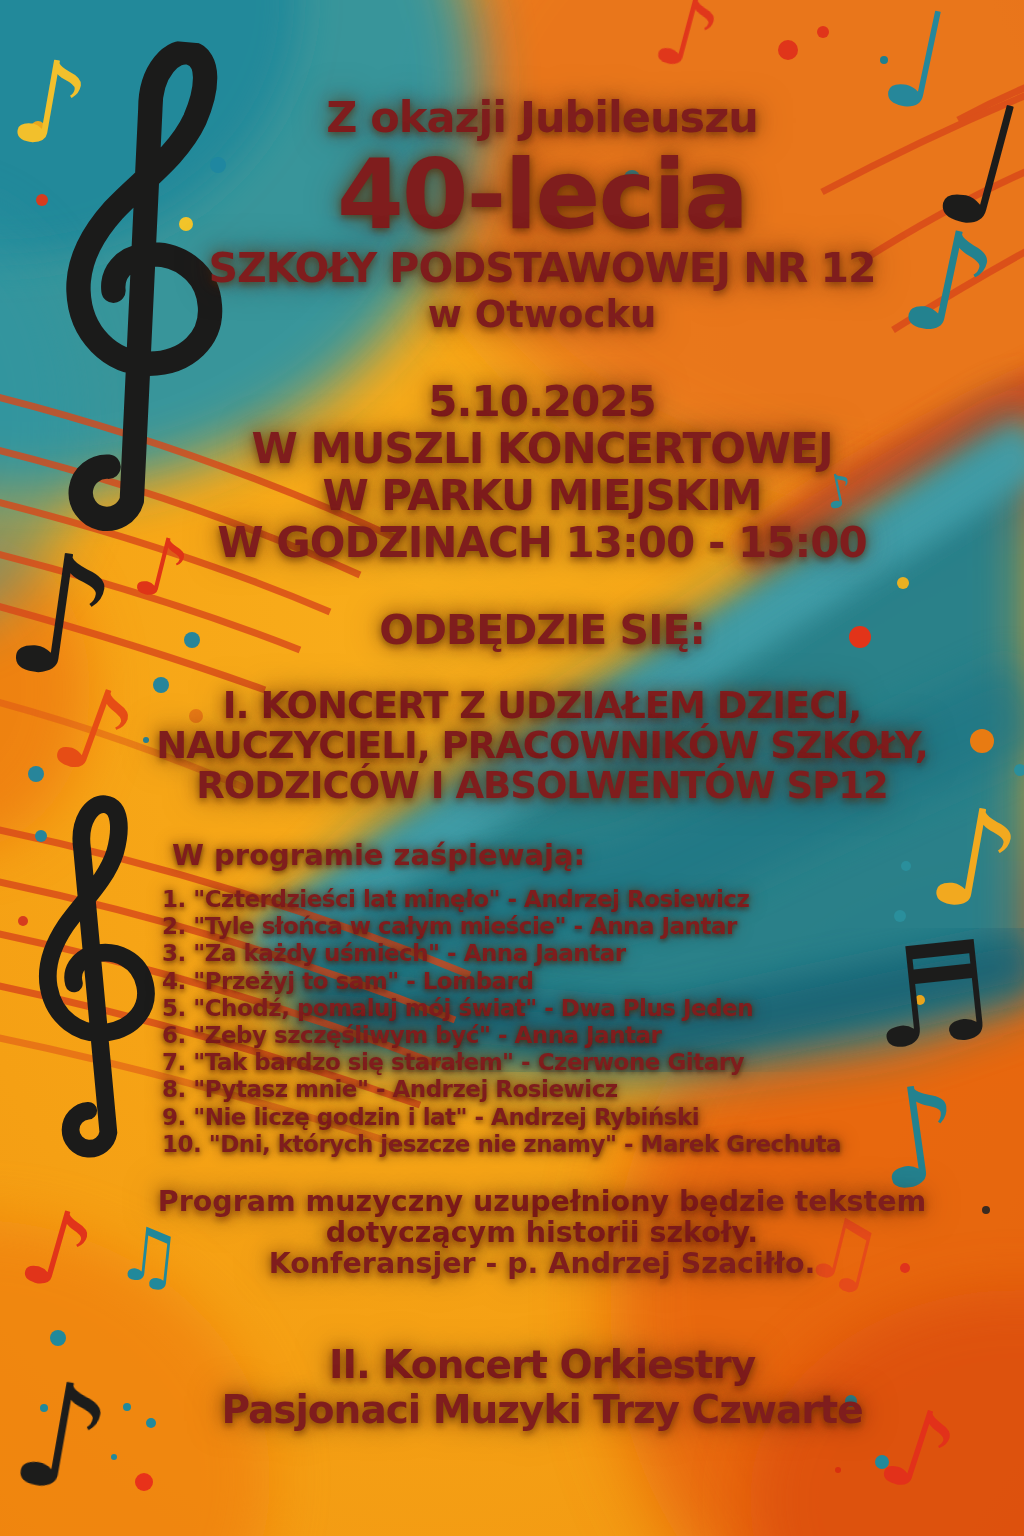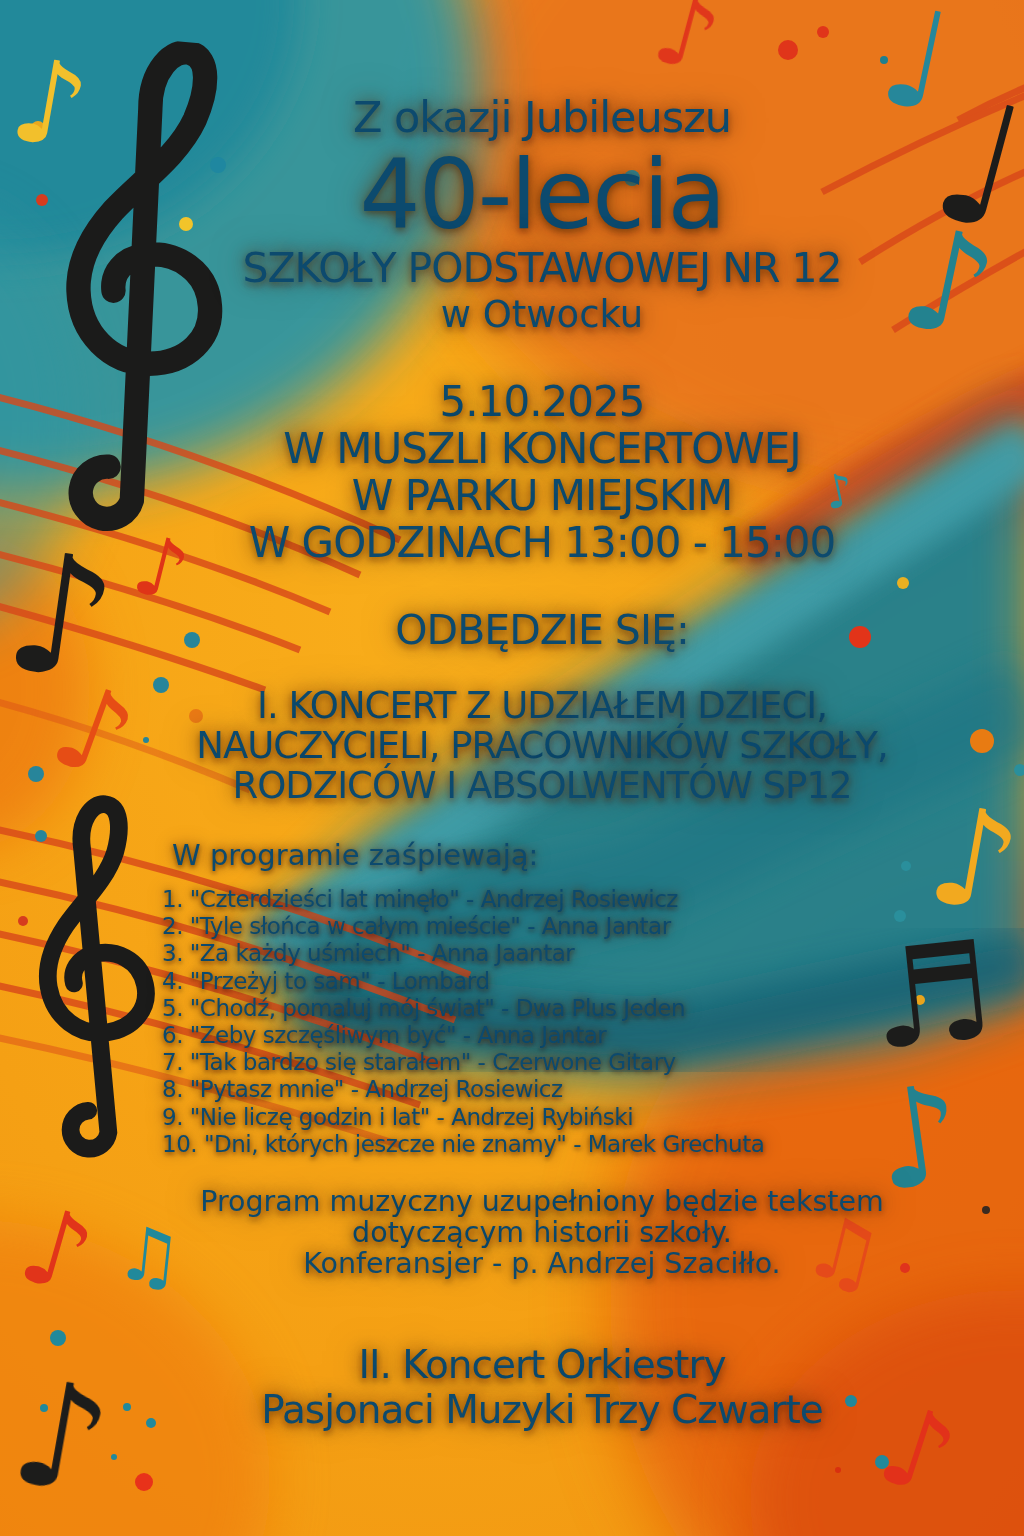--- a/index.html
+++ b/index.html
@@ -24,21 +24,21 @@
   .n11{left:931px;top:792px;font-size:136px;color:#f2a91f;transform:rotate(10deg);}
   .n12{left:870px;top:928px;font-size:136px;color:#1c1c1b;transform:rotate(-6deg);}
   .n13{left:875px;top:1070px;font-size:136px;color:#23828f;transform:rotate(-8deg);}
   .n14{left:23px;top:1198px;font-size:106px;color:#e1341a;transform:rotate(16deg);}
   .n15{left:116px;top:1218px;font-size:74px;color:#21899b;transform:rotate(6deg);}
   .n16{left:15px;top:1364px;font-size:146px;color:#1c1c1b;transform:rotate(10deg);}
   .n17{left:883px;top:1396px;font-size:110px;color:#e2311a;transform:rotate(18deg);}
   .n18{left:805px;top:1208px;font-size:86px;color:#e54a1a;transform:rotate(14deg);}
   .n19{left:824px;top:468px;font-size:46px;color:#2a8f9c;transform:rotate(-12deg);}
 
-  .content{position:absolute;inset:0;z-index:2;color:#0c4a6e;font-weight:normal;}
+  .content{position:absolute;inset:0;z-index:2;color:#7f1d1d;font-weight:bold;}
   .cblock{position:absolute;left:30px;width:1024px;text-align:center;}
   .glow{text-shadow:0 0 16px rgba(92,44,0,.65),0 0 34px rgba(92,44,0,.5),0 3px 6px rgba(70,35,0,.45);}
   .glow-sm{text-shadow:0 0 10px rgba(92,44,0,.7),0 0 20px rgba(92,44,0,.45),0 2px 4px rgba(60,30,0,.5);text-align:right;}
   .hdr{top:88px;}
   .occasion{font-size:43px;line-height:58px;letter-spacing:-1px;}
   .anniversary{font-size:96px;line-height:98px;letter-spacing:-2px;}
   .school{font-size:41px;line-height:49px;letter-spacing:-1px;}
   .city{font-size:37px;line-height:44px;}
   .datewrap{top:378px;font-size:42px;line-height:47px;letter-spacing:-1px;}
   .announce{top:606px;font-size:41px;letter-spacing:-1px;}

